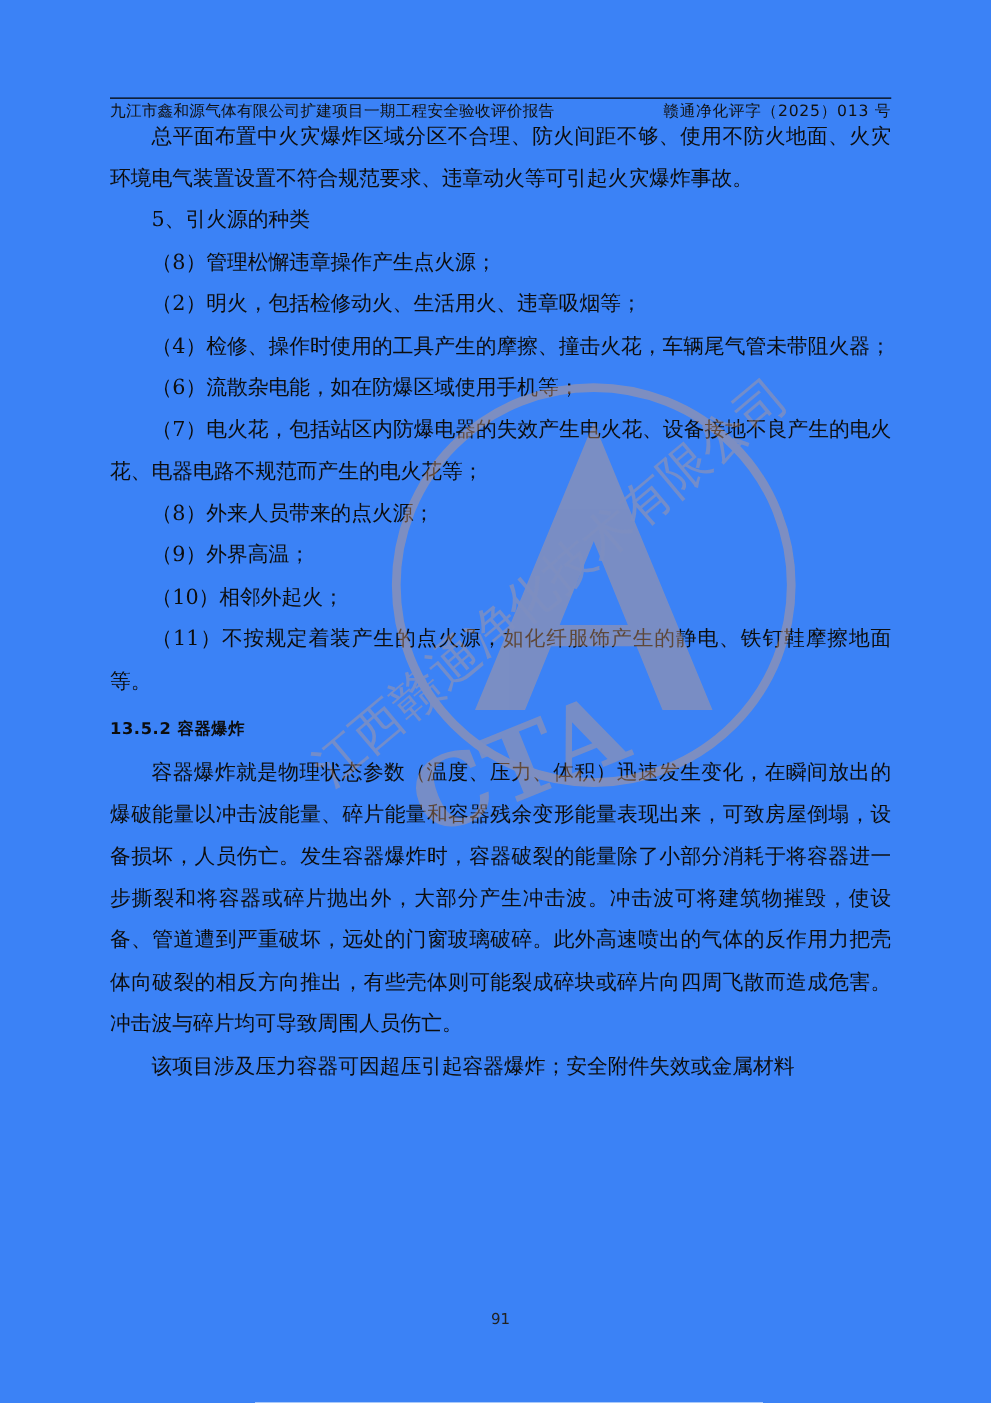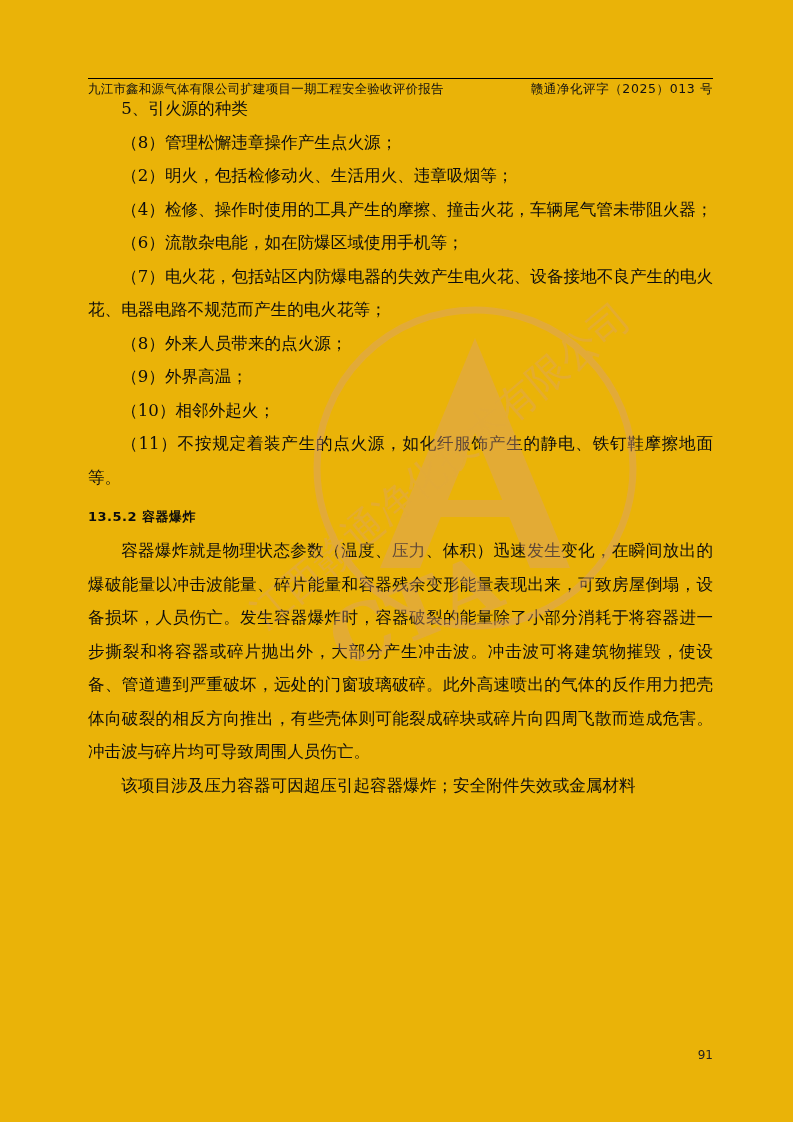--- a/index.html
+++ b/index.html
@@ -7,21 +7,21 @@
     padding: 0;
     background: #ffffff;
   }
   body {
     font-family: "DejaVu Sans", "Liberation Sans", sans-serif;
   }
   .page {
     position: relative;
     width: 793px;
     height: 1122px;
-    background: #eab308;
+    background: #3b82f6;
     overflow: hidden;
   }
   .content {
     position: absolute;
     left: 88px;
     top: 0;
     width: 625px;
     height: 1122px;
   }
   
@@ -82,21 +82,21 @@
     font-weight: bold;
     line-height: 34px;
     letter-spacing: 0.5px;
   }
   
   .pagenum {
     position: absolute;
     top: 1048px;
     left: 0;
     width: 625px;
-    text-align: right;
+    text-align: center;
     font-family: "DejaVu Sans", "Liberation Sans", sans-serif;
     font-size: 12px;
     color: #222;
   }
   
   .watermark {
     position: absolute;
     left: 225px;
     top: 268px;
     width: 470px;
@@ -116,20 +116,21 @@
 <div class="page">
   <div class="content">
 
     <div class="header">
       <div class="left">九江市鑫和源气体有限公司扩建项目一期工程安全验收评价报告</div>
       <div class="right">赣通净化评字（2025）013 号</div>
     </div>
     <div class="header-rule"></div>
 
     <div class="body">
+      <p class="p">总平面布置中火灾爆炸区域分区不合理、防火间距不够、使用不防火地面、火灾环境电气装置设置不符合规范要求、违章动火等可引起火灾爆炸事故。</p>
       <p class="p">5、引火源的种类</p>
       <p class="p list">（8）管理松懈违章操作产生点火源；</p>
       <p class="p list">（2）明火，包括检修动火、生活用火、违章吸烟等；</p>
       <p class="p list">（4）检修、操作时使用的工具产生的摩擦、撞击火花，车辆尾气管未带阻火器；</p>
       <p class="p list">（6）流散杂电能，如在防爆区域使用手机等；</p>
       <p class="p list">（7）电火花，包括站区内防爆电器的失效产生电火花、设备接地不良产生的电火花、电器电路不规范而产生的电火花等；</p>
       <p class="p list">（8）外来人员带来的点火源；</p>
       <p class="p list">（9）外界高温；</p>
       <p class="p list">（10）相邻外起火；</p>
       <p class="p list">（11）不按规定着装产生的点火源，如化纤服饰产生的静电、铁钉鞋摩擦地面等。</p>

